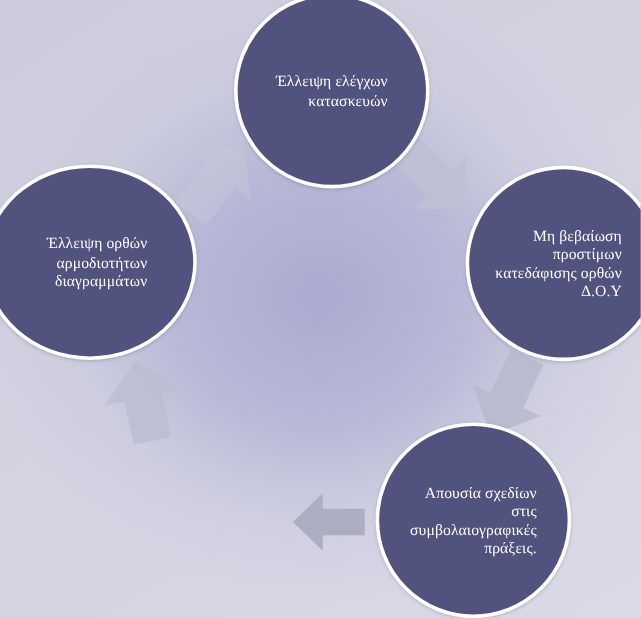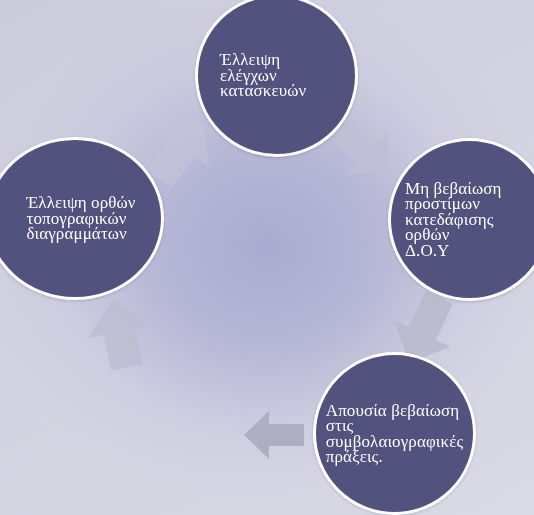--- a/index.html
+++ b/index.html
@@ -42,23 +42,23 @@
     border: 3px solid #ffffff;
     box-sizing: border-box;
     display: flex;
     align-items: center;
     justify-content: center;
     box-shadow: 0 1px 3px rgba(60,60,90,0.22);
   }
 
   .node-label {
     color: #ffffff;
-    font-size: 17px;
+    font-size: 13px;
     line-height: 15.5px;
-    text-align: left;
+    text-align: right;
     letter-spacing: 0.1px;
     padding: 0 14px;
     white-space: pre-line;
     text-shadow: 0 0 1px rgba(0,0,0,0.12);
   }
 
   
   #node-top    { left: 195px; top:  -6px; width: 163px; height: 163px; }
   #node-right  { left: 388px; top: 138px; width: 163px; height: 163px; }
   #node-botright { left: 313px; top: 352px; width: 163px; height: 163px; }
@@ -112,26 +112,26 @@
   </div>
 
   <div class="node" id="node-right">
     <span class="node-label">Μη βεβαίωση
 προστίμων
 κατεδάφισης ορθών
 Δ.Ο.Υ</span>
   </div>
 
   <div class="node" id="node-botright">
-    <span class="node-label">Απουσία βεβαίωση
+    <span class="node-label">Απουσία σχεδίων
 στις
 συμβολαιογραφικές
 πράξεις.</span>
   </div>
 
 
   <div class="node" id="node-left">
     <span class="node-label">Έλλειψη ορθών
-τοπογραφικών
+αρμοδιοτήτων
 διαγραμμάτων</span>
   </div>
 
 </div>
 
 </body></html>

